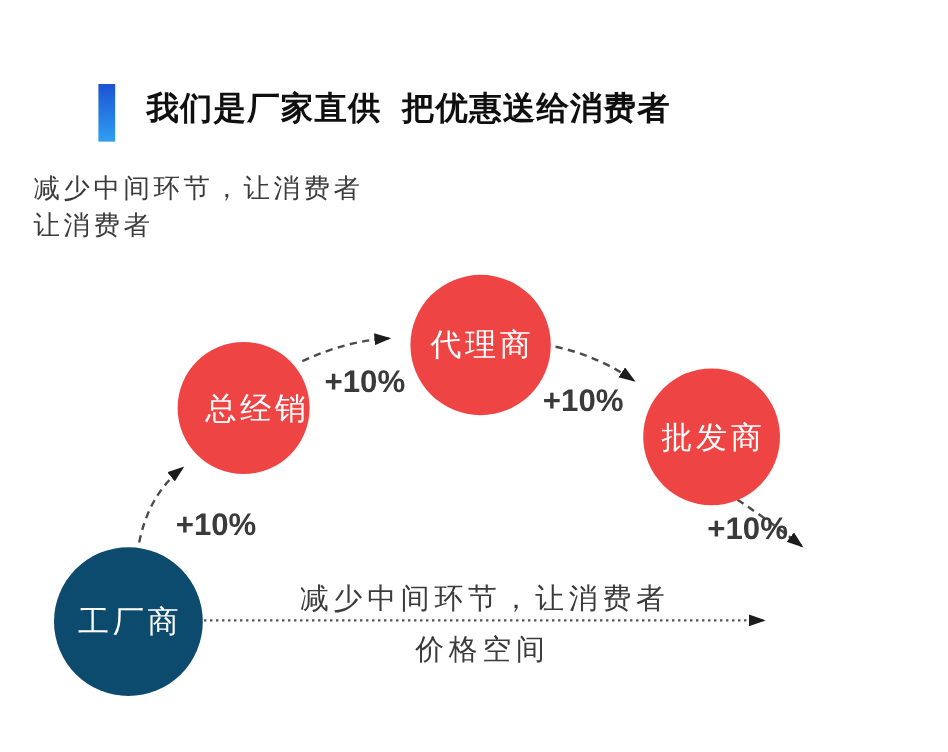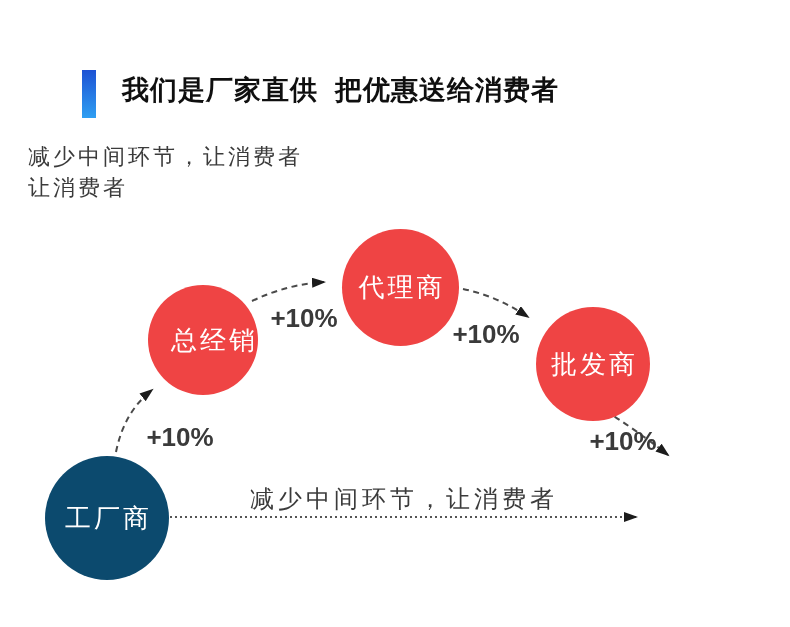--- a/index.html
+++ b/index.html
@@ -99,15 +99,16 @@
     <div class="node secondary node-wholesaler">
       <span>批发商</span>
     </div>
 
     <span class="pct pct-1">+10%</span>
     <span class="pct pct-2">+10%</span>
     <span class="pct pct-3">+10%</span>
     <span class="pct pct-4">+10%</span>
 
     <div class="direct-text direct-line1">减少中间环节，让消费者</div>
+    <div class="direct-text direct-line2">价格空间</div>
   </div>
 
 </div>
 
 </body></html>

